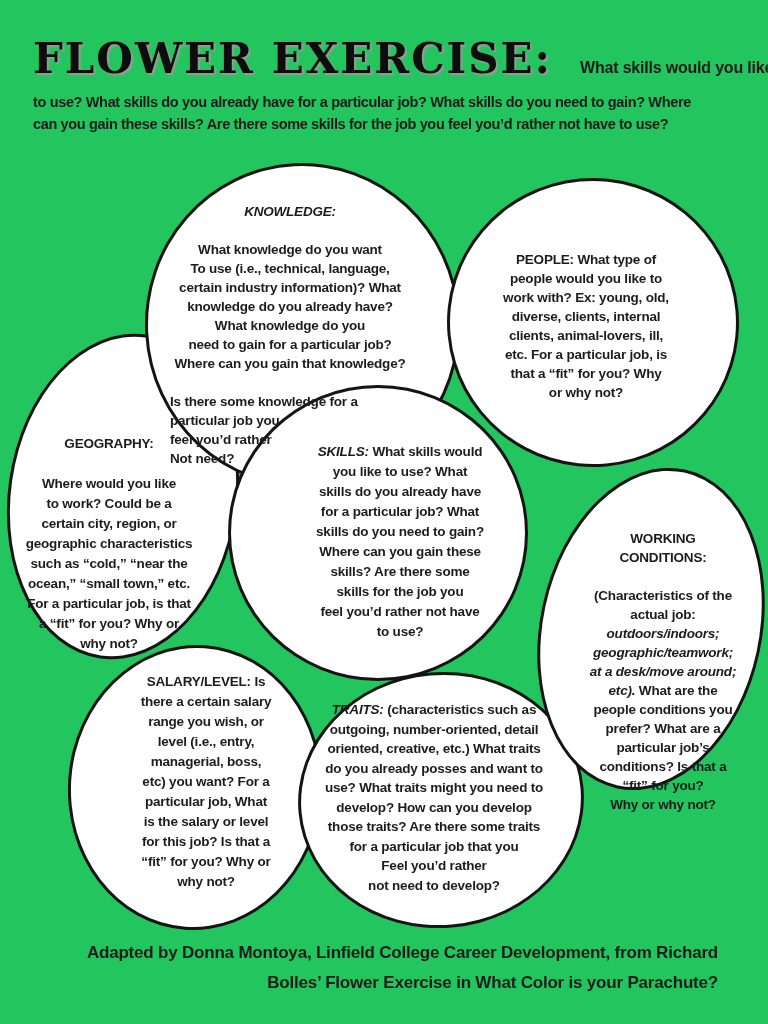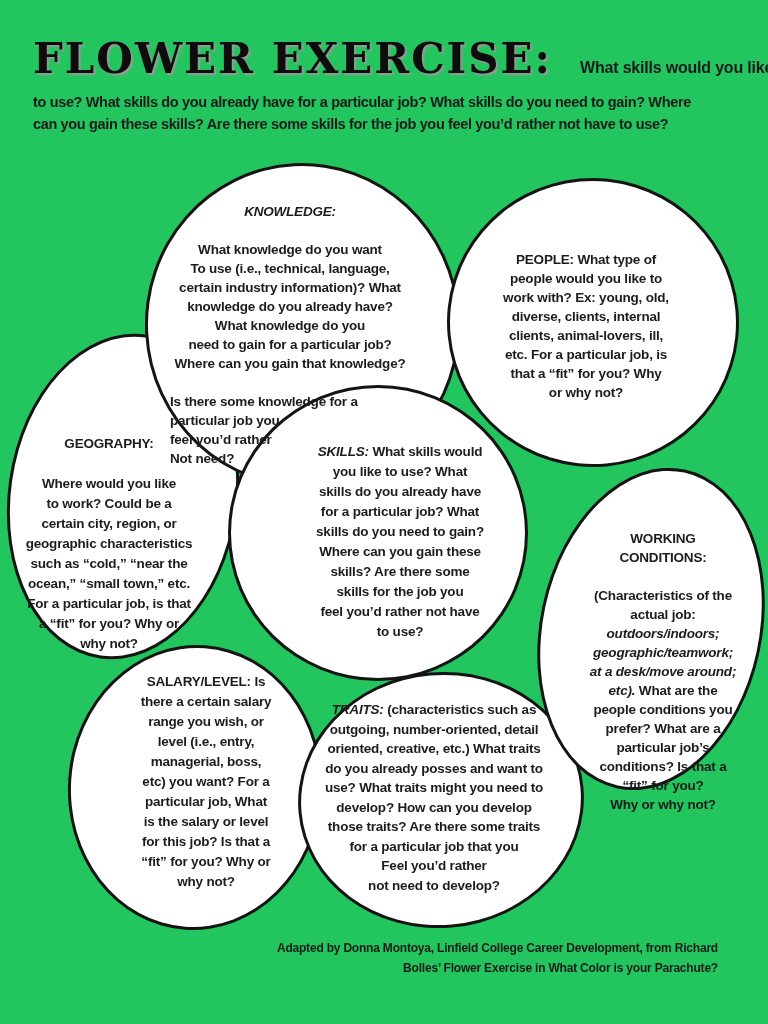--- a/index.html
+++ b/index.html
@@ -43,21 +43,21 @@
   .t-knowledge .leftpart { text-align:left; padding-left:30px; }
   .t-people    { left:441px; top:250px; width:290px; line-height:19px; }
   .t-geography { left:0px;   top:414px; width:218px; line-height:20px; }
   .t-skills    { left:255px; top:442px; width:290px; line-height:20px; }
   .t-wc        { left:553px; top:510px; width:220px; line-height:19px; }
   .t-salary    { left:81px;  top:672px; width:250px; line-height:20px; }
   .t-traits    { left:284px; top:700px; width:300px; line-height:19.5px; }
   
   .footer {
     position:absolute; right:50px; top:938px; text-align:right;
-    font-size:12px; font-weight:bold; line-height:20px; letter-spacing:-0.2px;
+    font-size:17px; font-weight:bold; line-height:30px; letter-spacing:-0.2px;
     white-space:pre-line; color:#1c1c1c;
   }
 </style>
 </head>
 <body>
 
 <div class="page">
 
   <div class="header">
     <div class="title-row">

